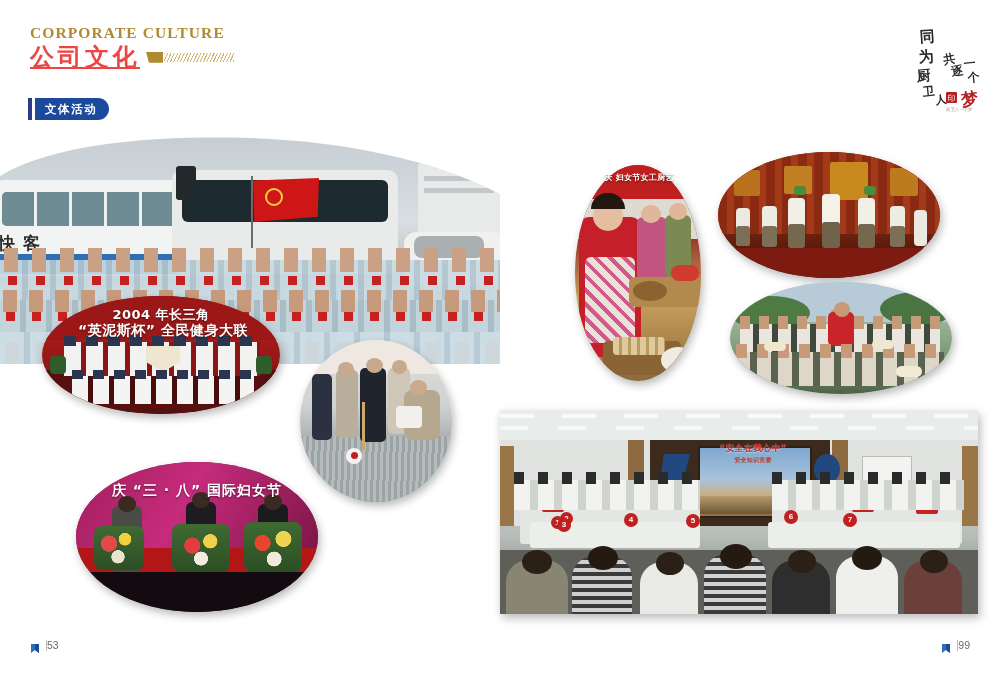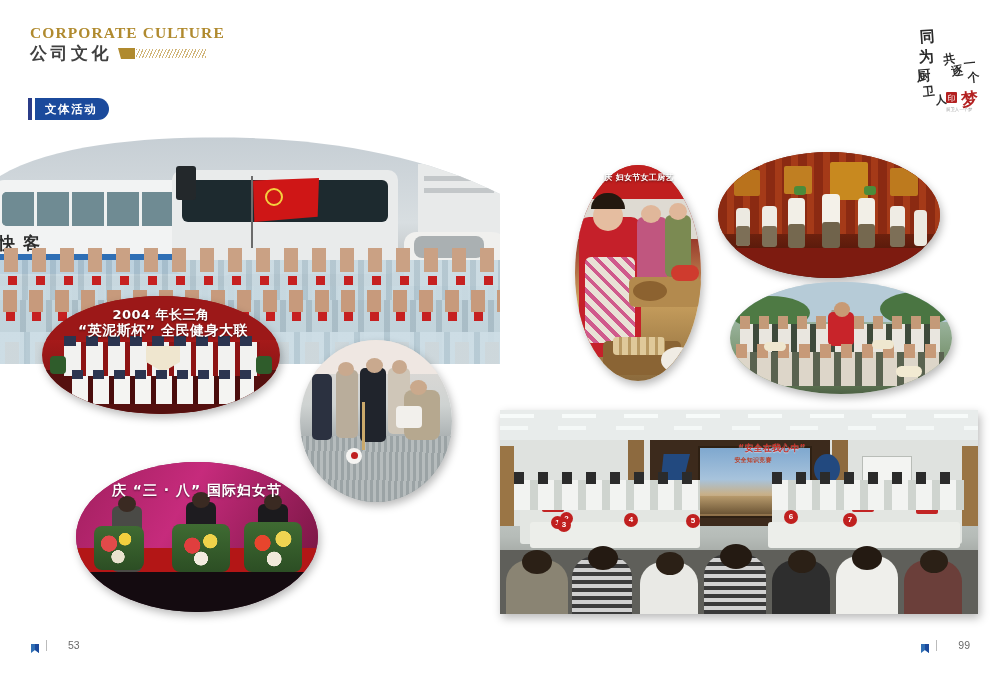--- a/index.html
+++ b/index.html
@@ -8,22 +8,22 @@
 
   .spread{position:absolute;inset:0;background:#ffffff;}
 
   
   .hdr{position:absolute;left:30px;top:24px;}
   .hdr-en{font-family:"Liberation Serif","DejaVu Serif",serif;
           font-size:15.5px;letter-spacing:1.1px;color:#b08a2e;
           font-weight:700;line-height:1.1;white-space:nowrap;}
   .hdr-cn-row{display:flex;align-items:center;margin-top:3px;}
   .hdr-cn{font-family:"DejaVu Sans","Liberation Sans",sans-serif;
-          font-size:17px;font-weight:700;color:#404040;letter-spacing:3.5px;
-          white-space:nowrap;line-height:1.1;}
+          font-size:24px;font-weight:700;color:#ef4444;letter-spacing:3.5px;
+          white-space:nowrap;line-height:1.1;text-decoration:underline;}
   .hdr-bar{position:relative;margin-left:6px;height:11px;width:88px;}
   .hdr-bar .blk{position:absolute;left:0;top:0;width:17px;height:11px;
                 background:#b08a2e;
                 clip-path:polygon(0 0,100% 0,100% 100%,3px 100%);}
   .hdr-bar .hatch{position:absolute;left:18px;top:1px;width:70px;height:9px;
       background:repeating-linear-gradient(115deg,#c9a860 0 1px,
                  rgba(255,255,255,0) 1px 3px);
       opacity:.85;}
 
   
@@ -49,21 +49,21 @@
        color:#fff;font-weight:700;text-shadow:0 1px 2px rgba(0,0,0,.55);
        white-space:nowrap;}
 
   
   .foot{position:absolute;bottom:22px;display:flex;align-items:center;gap:5px;}
   .foot-l{left:30px;}
   .foot-r{right:30px;}
   .foot-ico{width:11px;height:11px;position:relative;display:block;}
   .foot-num{font-size:10.5px;color:#6a6a6a;
             font-family:"Liberation Sans","DejaVu Sans",sans-serif;
-            border-left:1px solid #bbb;padding-left:21px;line-height:1;}
+            border-left:1px solid #bbb;padding-left:0;line-height:1;}
 
   
   .pr{position:absolute;}
 </style>
 </head>
 <body>
 
 <div class="spread">
 
   <div class="hdr">
@@ -411,21 +411,21 @@
                  color:#fff;font-size:8px;text-align:center;line-height:14px;font-weight:700;">4</span>
     <span class="pr" style="left:686px;top:514px;width:14px;height:14px;border-radius:50%;background:#c0201f;
                  color:#fff;font-size:8px;text-align:center;line-height:14px;font-weight:700;">5</span>
     <span class="pr" style="left:784px;top:510px;width:14px;height:14px;border-radius:50%;background:#c0201f;
                  color:#fff;font-size:8px;text-align:center;line-height:14px;font-weight:700;">6</span>
     <span class="pr" style="left:843px;top:513px;width:14px;height:14px;border-radius:50%;background:#c0201f;
                  color:#fff;font-size:8px;text-align:center;line-height:14px;font-weight:700;">7</span>
   </div>
 
   <div class="cap" style="top:442px;left:698px;width:110px;font-size:9px;color:#c8312a;
-              text-shadow:0 1px 1px rgba(255,255,255,.5);letter-spacing:.2px;margin-left:19px;">“安全在我心中”</div>
+              text-shadow:0 1px 1px rgba(255,255,255,.5);letter-spacing:.2px;">“安全在我心中”</div>
   <div class="cap" style="top:456px;left:698px;width:110px;font-size:6px;color:#b8422c;
               text-shadow:none;letter-spacing:.2px;">安全知识竞赛</div>
 
   <div class="foot foot-l">
     <span class="foot-ico">
       <svg viewBox="0 0 11 11" width="11" height="11">
         <path d="M1 1 L9 1 L9 10 L5 7 L1 10 Z" fill="#2f6fb5"></path>
         <path d="M5 1 L9 1 L9 10 L5 7 Z" fill="#1b4a9c"></path>
       </svg>
     </span>

